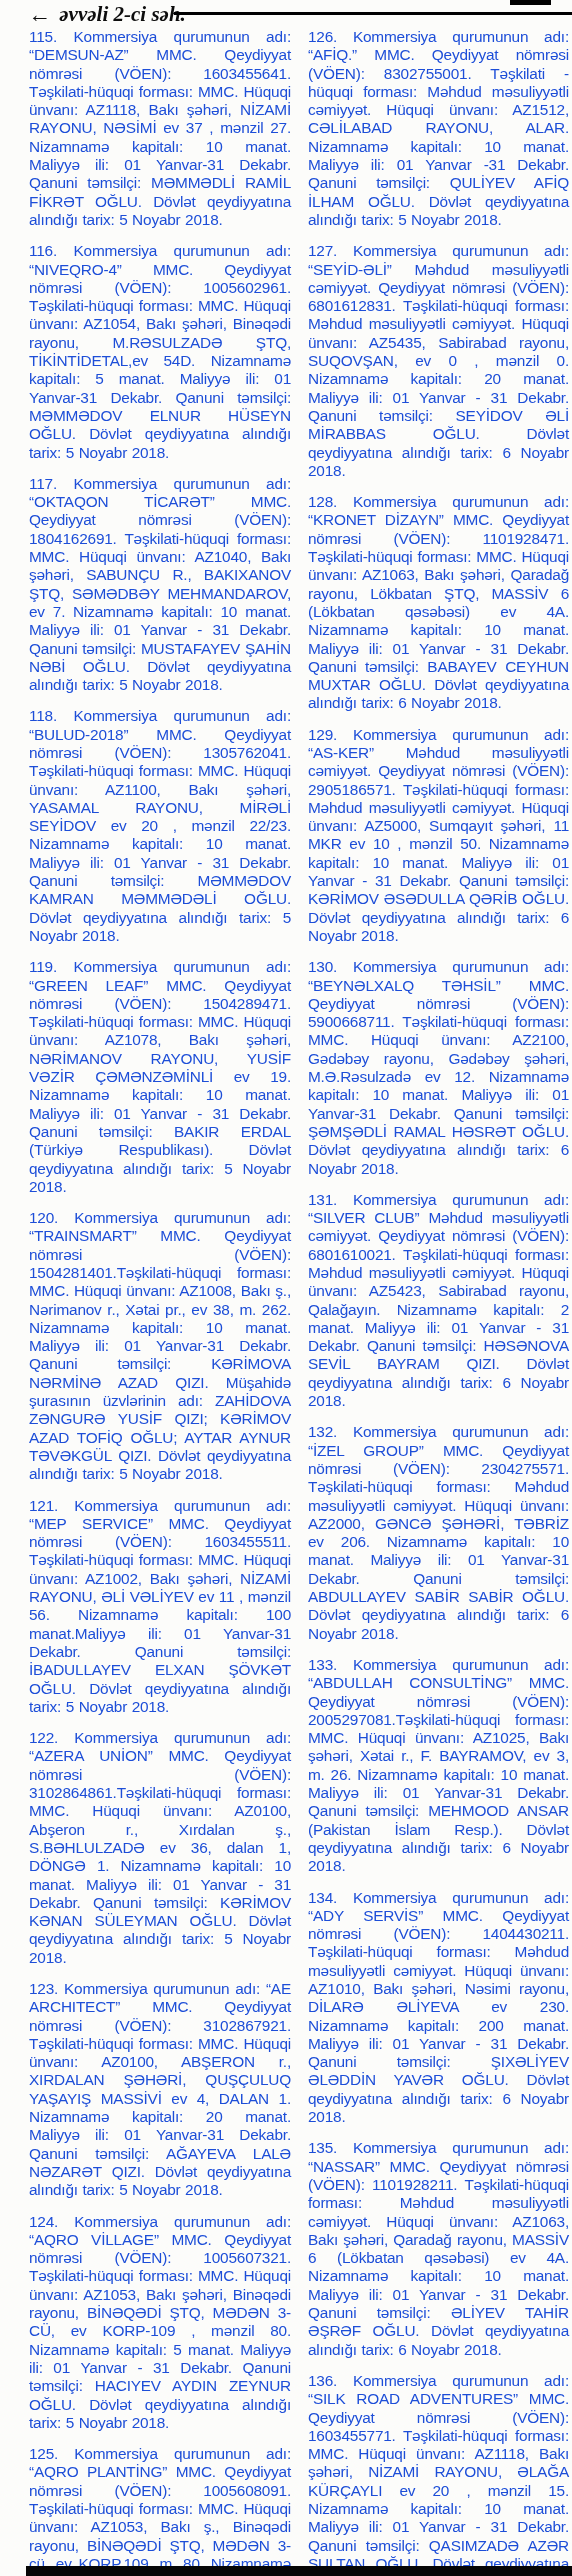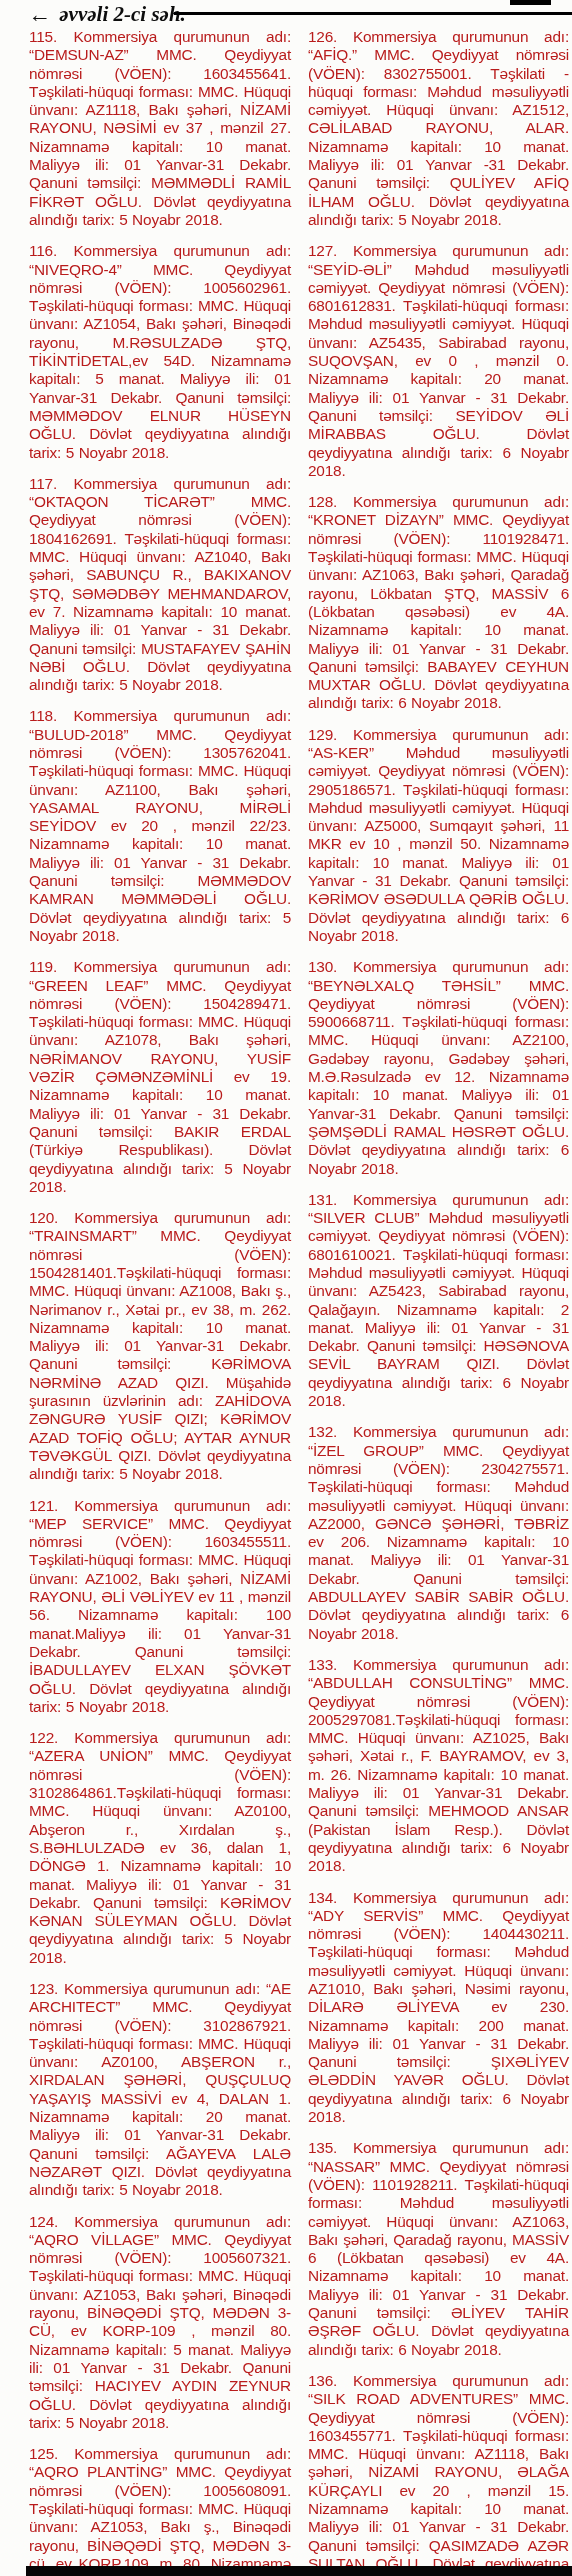--- a/index.html
+++ b/index.html
@@ -53,21 +53,21 @@
   }
   .col-left  { left: 29px;  width: 262px; }
   .col-right { left: 308px; width: 261px; }
   .entry {
     margin: 0 0 13px 0;
     font-size: 15.4px;
     line-height: 18.3px;
     text-align: justify;
     letter-spacing: -0.2px;
     word-spacing: 0.5px;
-    color: #b91c1c;
+    color: #1d4ed8;
   }
   .bottom-banner {
     position: absolute;
     left: 26px;
     right: 0;
     bottom: 0;
     height: 10.2px;
     background: #060606;
   }
 </style>

